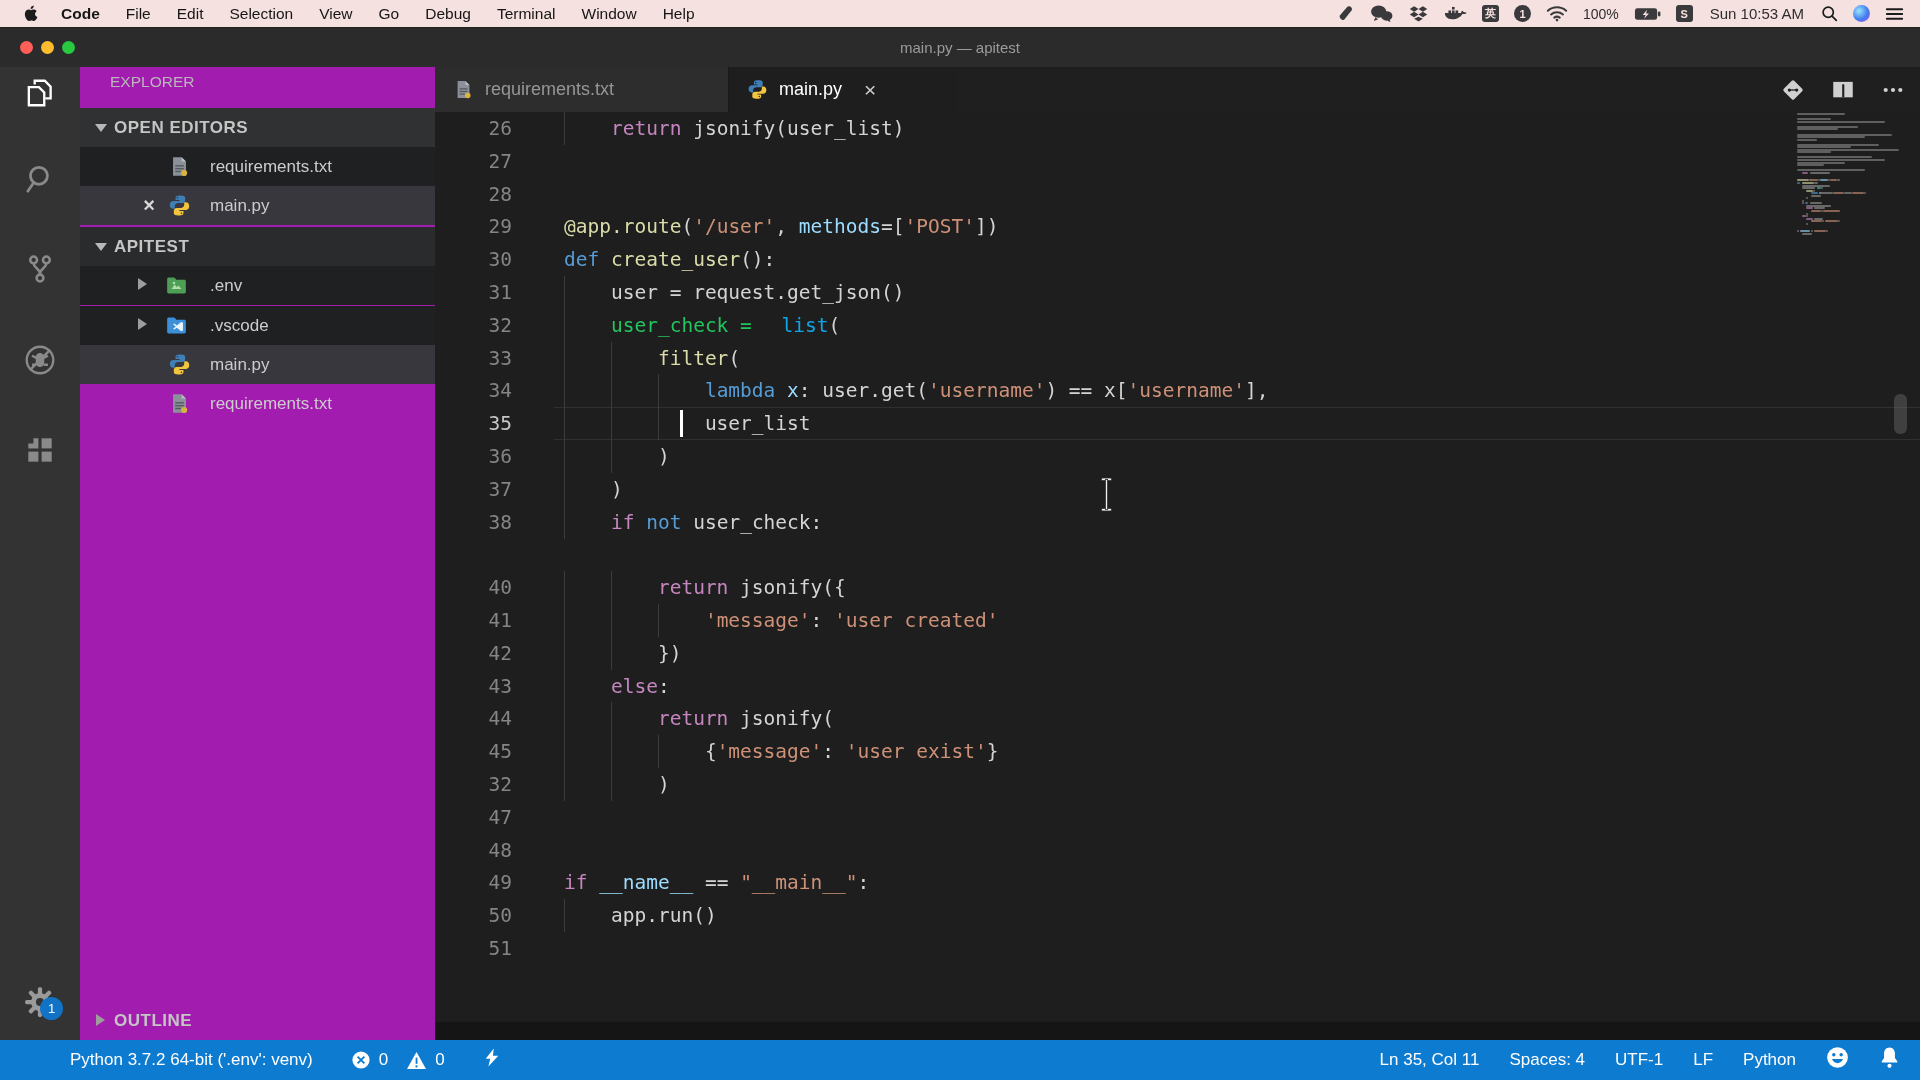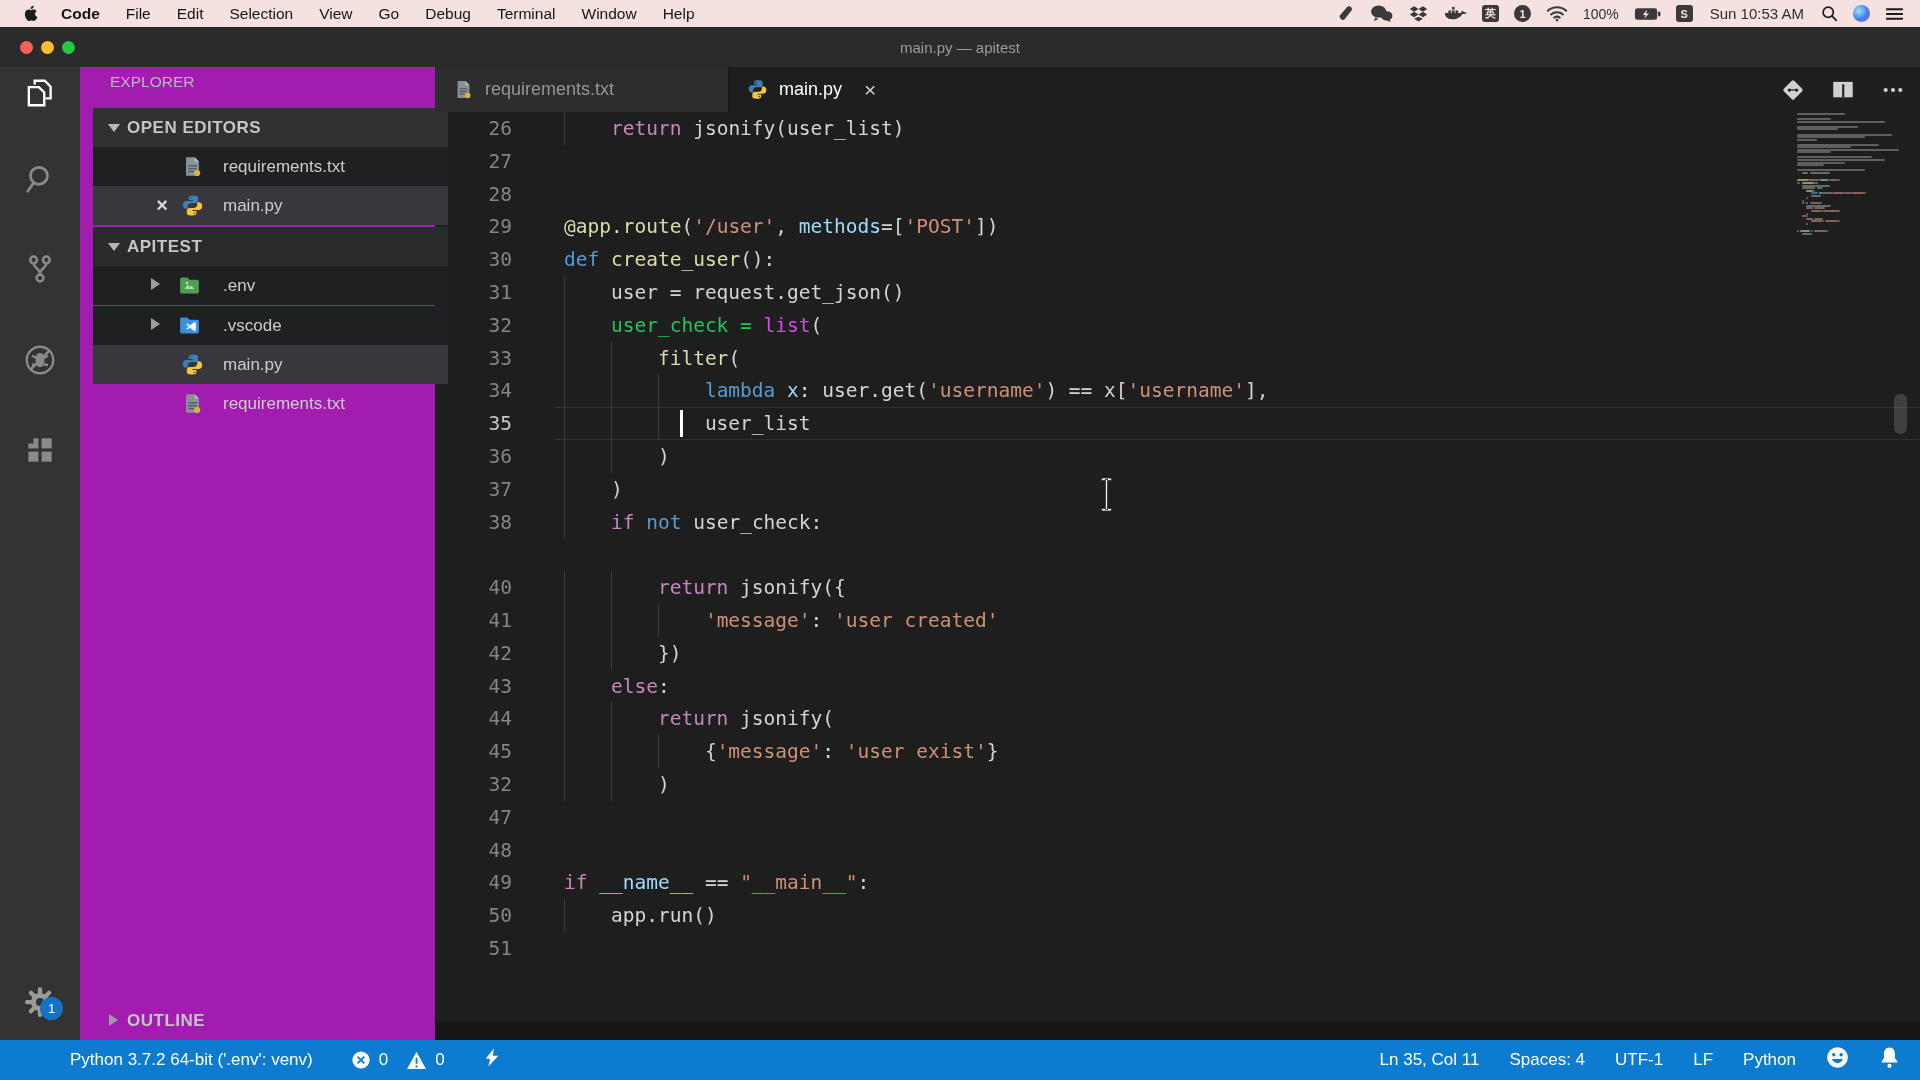--- a/index.html
+++ b/index.html
@@ -30,21 +30,21 @@
   
   #activitybar{position:absolute;left:0;top:67px;width:80px;height:973px;background:#333333;z-index:30;}
   .act-icon{position:absolute;left:23px;width:34px;height:34px;}
   .act-icon svg{width:34px;height:34px;display:block;}
   #act-badge{position:absolute;left:40px;top:930px;width:23px;height:23px;border-radius:50%;background:#1273c6;
              color:#fff;font-size:13px;display:flex;align-items:center;justify-content:center;z-index:2;}
   
   #sidebar{position:absolute;left:80px;top:67px;width:355px;height:973px;background:#a21caf;z-index:20;color:#cccccc;}
   #explorer-title{position:absolute;left:30px;top:2px;height:26px;display:flex;align-items:center;
                   font-size:15.5px;color:#b9b9b9;}
-  .side-row{position:absolute;left:13px;width:355px;height:39px;}
+  .side-row{position:absolute;left:0;width:355px;height:39px;}
   .sec-head{font-weight:bold;font-size:14.5px;letter-spacing:.5px;color:#c5c5c5;}
   .side-row .lbl{position:absolute;left:130px;top:0;height:39px;display:flex;align-items:center;font-size:17px;white-space:nowrap;}
   .sec-head .lbl{left:34px;}
   .tri-down{position:absolute;left:15px;top:16px;width:0;height:0;border-left:6px solid transparent;
             border-right:6px solid transparent;border-top:8px solid #b8b8b8;}
   .tri-right{position:absolute;left:58px;top:12px;width:0;height:0;border-top:6.5px solid transparent;
             border-bottom:6.5px solid transparent;border-left:9px solid #9d9d9d;}
   .sec-head .tri-right{left:15px;top:13px;}
   .row-dark{background:#1f2021;} .row-sel{background:#37373d;} .row-head1{background:#2f3132;} .row-head2{background:#2a2b2c;}
   .file-ico{position:absolute;left:88px;top:8px;width:23px;height:23px;}
@@ -390,21 +390,21 @@
       <div class="code-row" style="top: 131.2px;">
         <span class="ln">30</span>
         <span class="codeline"><span style="color: rgb(86, 156, 214);">def</span><span style="color: rgb(212, 212, 212);"> </span><span style="color: rgb(220, 220, 170);">create_user</span><span style="color: rgb(212, 212, 212);">():</span></span>
       </div>
       <div class="code-row" style="top: 164px;">
         <span class="ln">31</span>
         <span class="codeline"><span class="guide" style="left: 0ch;"></span><span style="color: rgb(212, 212, 212);">    user = request.get_json()</span></span>
       </div>
       <div class="code-row" style="top: 196.8px;">
         <span class="ln">32</span>
-        <span class="codeline"><span class="guide" style="left: 0ch;"></span><span style="color: #22c55e;">    user_check = </span><span style="color: #d946ef;">list</span><span style="color: rgb(212, 212, 212);">(</span></span>
+        <span class="codeline"><span class="guide" style="left: 0ch;"></span><span style="color: #22c55e;">    user_check = </span><span style="color: #0ea5e9; margin-left: 18px;">list</span><span style="color: rgb(212, 212, 212);">(</span></span>
       </div>
       <div class="code-row" style="top: 229.6px; padding-left: 40px;">
         <span class="ln">33</span>
         <span class="codeline"><span class="guide" style="left: 0ch;"></span><span class="guide" style="left: 4ch;"></span><span style="color: rgb(212, 212, 212);">        </span><span style="color: rgb(220, 220, 170);">filter</span><span style="color: rgb(212, 212, 212);">(</span></span>
       </div>
       <div class="code-row" style="top: 262.4px;">
         <span class="ln">34</span>
         <span class="codeline"><span class="guide" style="left: 0ch;"></span><span class="guide" style="left: 4ch;"></span><span class="guide" style="left: 8ch;"></span><span style="color: rgb(212, 212, 212);">            </span><span style="color: rgb(86, 156, 214);">lambda</span><span style="color: rgb(212, 212, 212);"> </span><span style="color: rgb(156, 220, 254);">x</span><span style="color: rgb(212, 212, 212);">: user.get(</span><span style="color: rgb(206, 145, 120);">'username'</span><span style="color: rgb(212, 212, 212);">) == x[</span><span style="color: rgb(206, 145, 120);">'username'</span><span style="color: rgb(212, 212, 212);">],</span></span>
       </div>
       <div class="code-row cur" style="top: 295.2px;">

